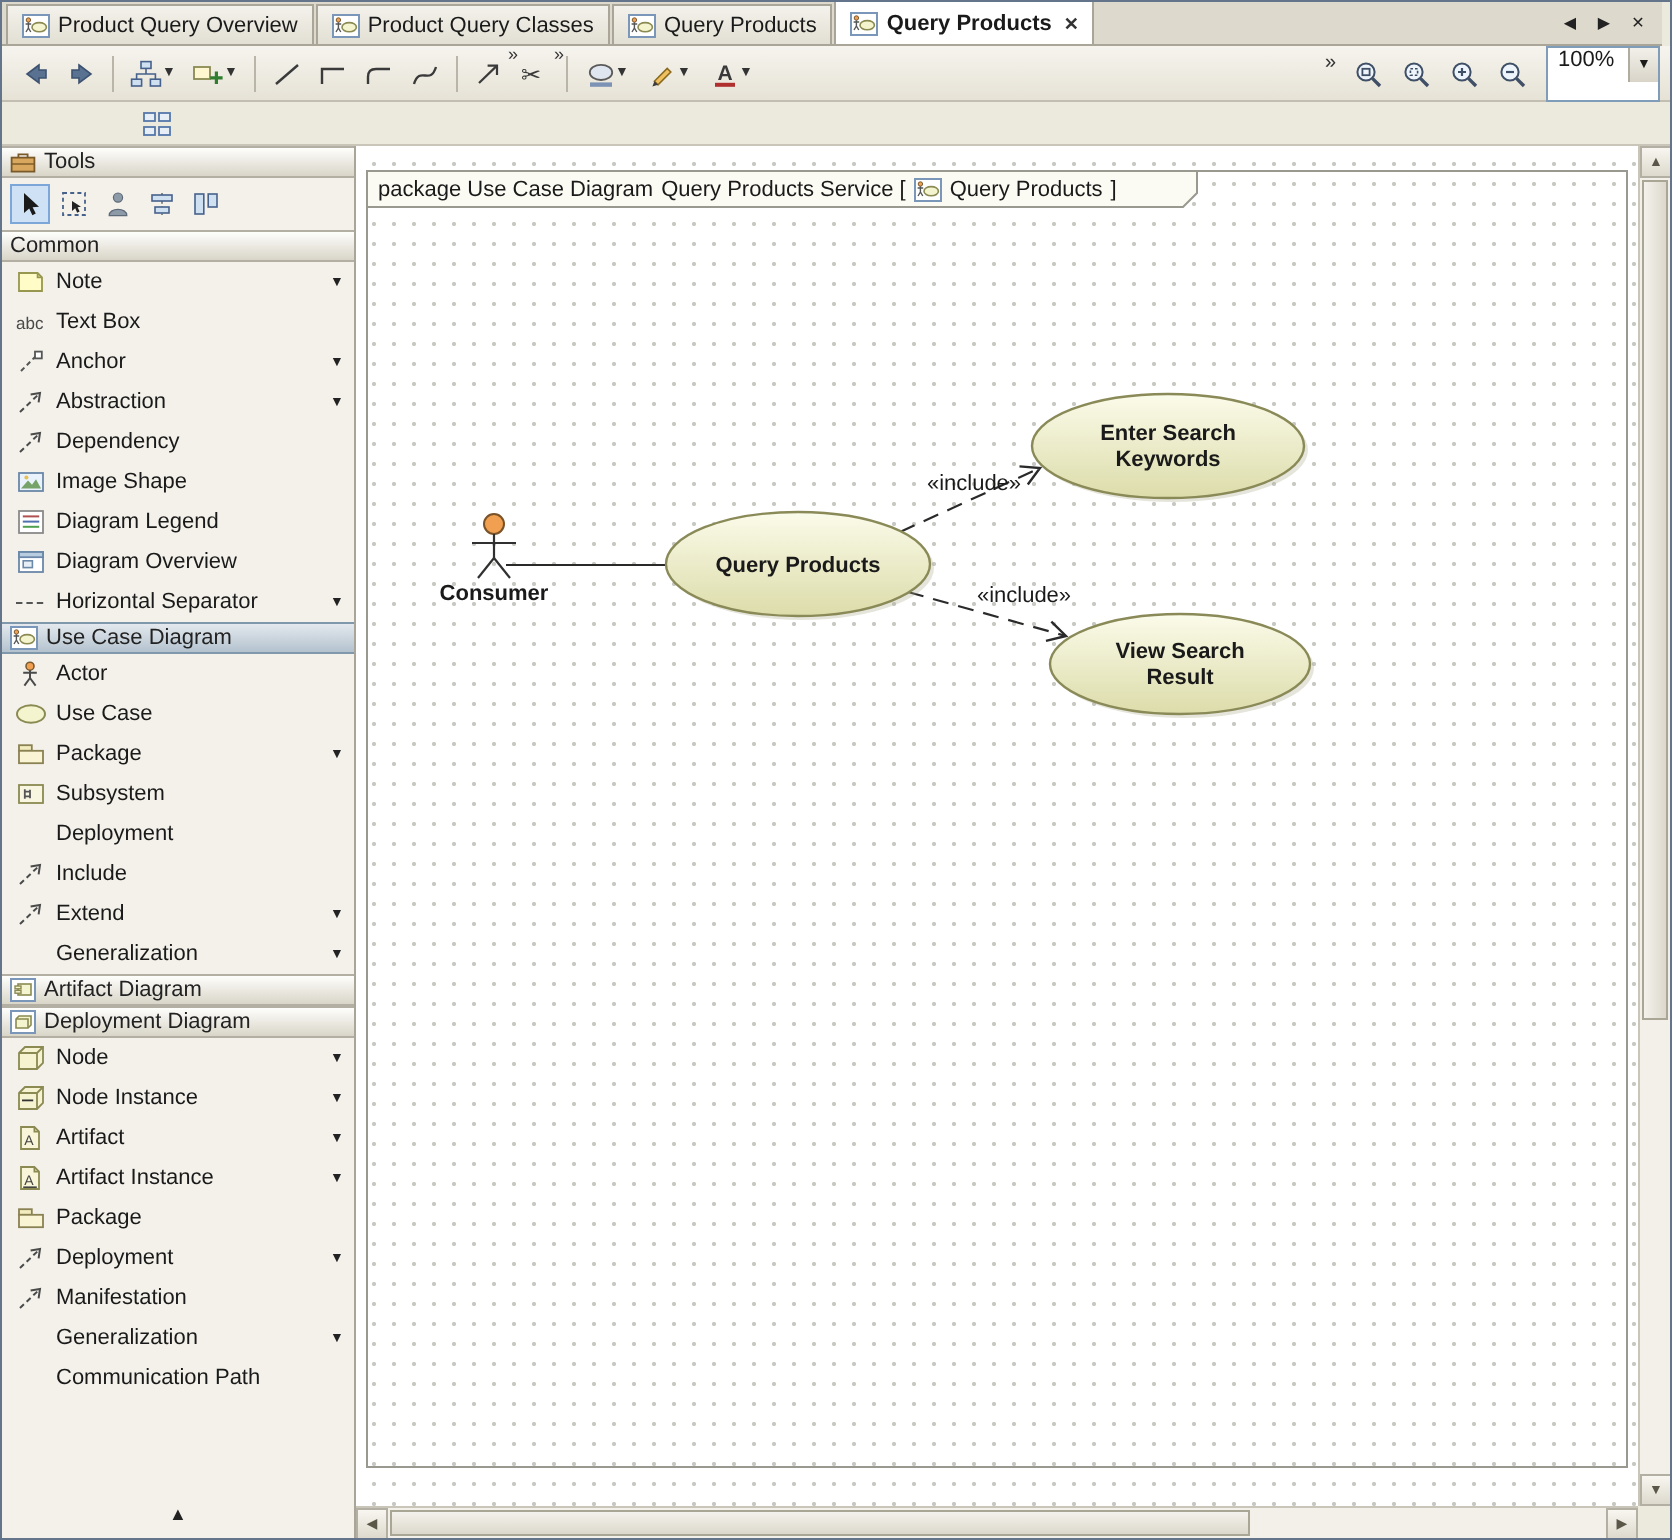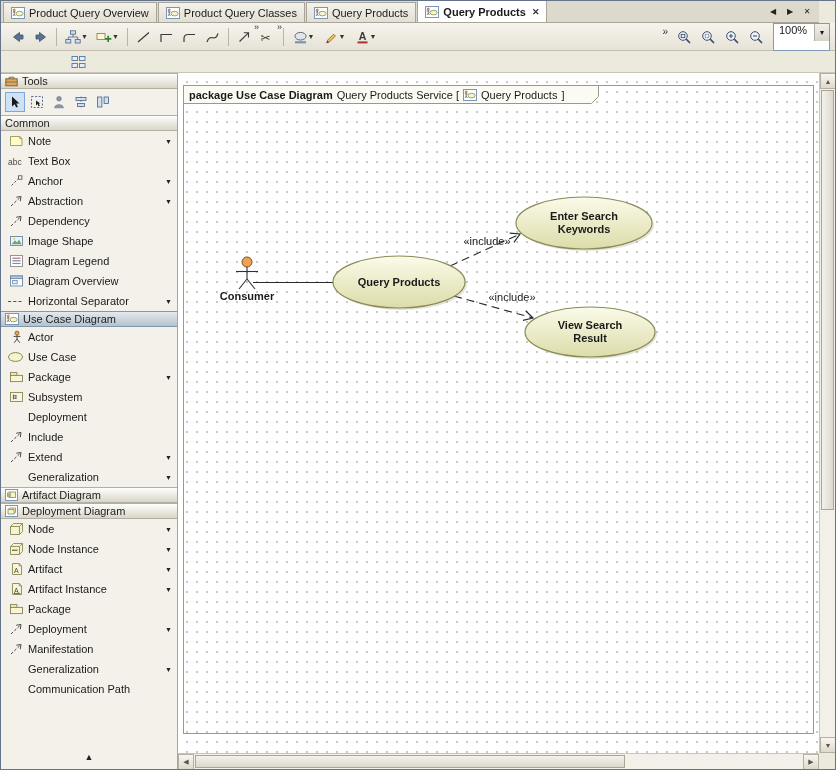--- a/index.html
+++ b/index.html
@@ -1,21 +1,21 @@
 <!DOCTYPE html>
 <html><head>
 <meta charset="utf-8">
 <style>
   *{box-sizing:border-box;margin:0;padding:0;}
   html,body{background:#fff;}
   body{font-family:"Liberation Sans",sans-serif;font-size:11px;color:#1a1a1a;}
   .app{position:relative;width:836px;height:770px;border:1px solid #64748b;background:#ece9dd;overflow:hidden;}
 
   
-  .tabbar{position:absolute;left:0;top:0;right:16px;height:22px;background:#ddd9cc;border-bottom:1px solid #a9a598;display:flex;align-items:flex-end;padding-left:2px;}
+  .tabbar{position:absolute;left:0;top:0;right:4px;height:22px;background:#ddd9cc;border-bottom:1px solid #a9a598;display:flex;align-items:flex-end;padding-left:2px;}
   .tabs{display:flex;align-items:flex-end;height:100%;}
   .tab{height:20px;display:flex;align-items:center;gap:4px;padding:0 7px;border:1px solid #a9a598;border-bottom:none;background:linear-gradient(#f4f2ec,#e2dfd3);margin-right:1px;white-space:nowrap;cursor:default;}
   .tab.active{height:22px;background:#fff;font-weight:bold;}
   .tab-x{margin-left:2px;font-size:9px;color:#333;}
   .tabnav{margin-left:auto;display:flex;gap:3px;align-items:center;height:100%;padding:0 5px;}
   .nbtn{font-size:8px;color:#222;width:14px;height:14px;display:flex;align-items:center;justify-content:center;}
 
   
   .toolbar{position:absolute;left:0;top:22px;right:0;height:28px;background:linear-gradient(#f6f4ee,#e6e2d6);border-bottom:1px solid #c2beb2;display:flex;align-items:center;padding:0 5px;}
   .tb-left{display:flex;align-items:center;}
@@ -32,35 +32,35 @@
   .toolbar2{position:absolute;left:0;top:50px;right:0;height:22px;background:#ece9dd;border-bottom:1px solid #c9c5b9;display:flex;align-items:center;padding-left:66px;}
 
   
   .palette{position:absolute;left:0;top:72px;width:177px;bottom:0;background:#f3f1ea;border-right:1px solid #a9a598;overflow:hidden;}
   .sect-header{height:16px;display:flex;align-items:center;gap:4px;padding:0 4px;background:linear-gradient(#fefefc,#d9d5c8);border-top:1px solid #b3afa2;border-bottom:1px solid #b3afa2;color:#222;}
   .sect-header.selected{background:linear-gradient(#e3e9ee,#b4c2ce);border-color:#7f98ab;}
   .tools-row{display:flex;gap:2px;padding:3px 4px;height:26px;}
   .tools-row .pbtn{width:20px;height:20px;display:flex;align-items:center;justify-content:center;border:1px solid transparent;}
   .tools-row .pbtn.selected{background:#cfe2f5;border:1px solid #7da7d9;}
   .pitem{height:20px;display:flex;align-items:center;gap:4px;padding:0 3px 0 5px;}
-  .pitem .icn{width:18px;flex:none;justify-content:flex-end;}
+  .pitem .icn{width:18px;flex:none;justify-content:center;}
   .pitem .lbl{flex:1;white-space:nowrap;overflow:hidden;}
   .pitem .dd{font-size:7px;color:#222;width:11px;text-align:center;flex:none;}
   .pal-up{position:absolute;bottom:7px;left:0;right:0;text-align:center;font-size:9px;color:#222;}
   .icn{display:inline-flex;align-items:center;justify-content:center;}
 
   
   .canvas-wrap{position:absolute;left:177px;top:72px;right:0;bottom:0;background:#fff;}
   .canvas-view{position:absolute;left:0;top:0;right:16px;bottom:16px;overflow:hidden;background:#fff;background-image:radial-gradient(circle,#c9c9c4 0.9px,transparent 1.2px);background-size:10px 10px;background-position:4px 4px;}
   .diagram{position:absolute;left:0;top:0;}
   .diagram text{font-family:"Liberation Sans",sans-serif;font-size:11px;fill:#1a1a1a;}
   .diagram text.node-label{font-weight:bold;}
   .stick{stroke:#303030;stroke-width:1.1;}
   .frame-header{position:absolute;left:11px;top:14px;height:15px;display:flex;align-items:center;gap:4px;white-space:nowrap;}
-  .fh-bold{font-weight:bold;}
+  .fh-bold{font-weight:normal;}
 
   
   .vscroll{position:absolute;top:0;right:0;bottom:16px;width:16px;background:#f2f0e9;border-left:1px solid #c9c5b9;}
   .hscroll{position:absolute;left:0;right:16px;bottom:0;height:16px;background:#f2f0e9;border-top:1px solid #c9c5b9;}
   .corner{position:absolute;right:0;bottom:0;width:16px;height:16px;background:#ece9dd;}
   .sbtn{position:absolute;width:16px;height:16px;background:linear-gradient(#f8f6f0,#ddd9cd);border:1px solid #b3afa2;display:flex;align-items:center;justify-content:center;font-size:7px;color:#5a5648;}
   .vscroll .sbtn{left:0;}
   .hscroll .sbtn{top:0;}
   .vthumb{position:absolute;left:1px;right:1px;top:17px;height:420px;background:linear-gradient(90deg,#f4f2ec,#dcd8cc);border:1px solid #aaa695;}
   .hthumb{position:absolute;top:1px;bottom:1px;left:17px;width:430px;background:linear-gradient(#f4f2ec,#dcd8cc);border:1px solid #aaa695;}

